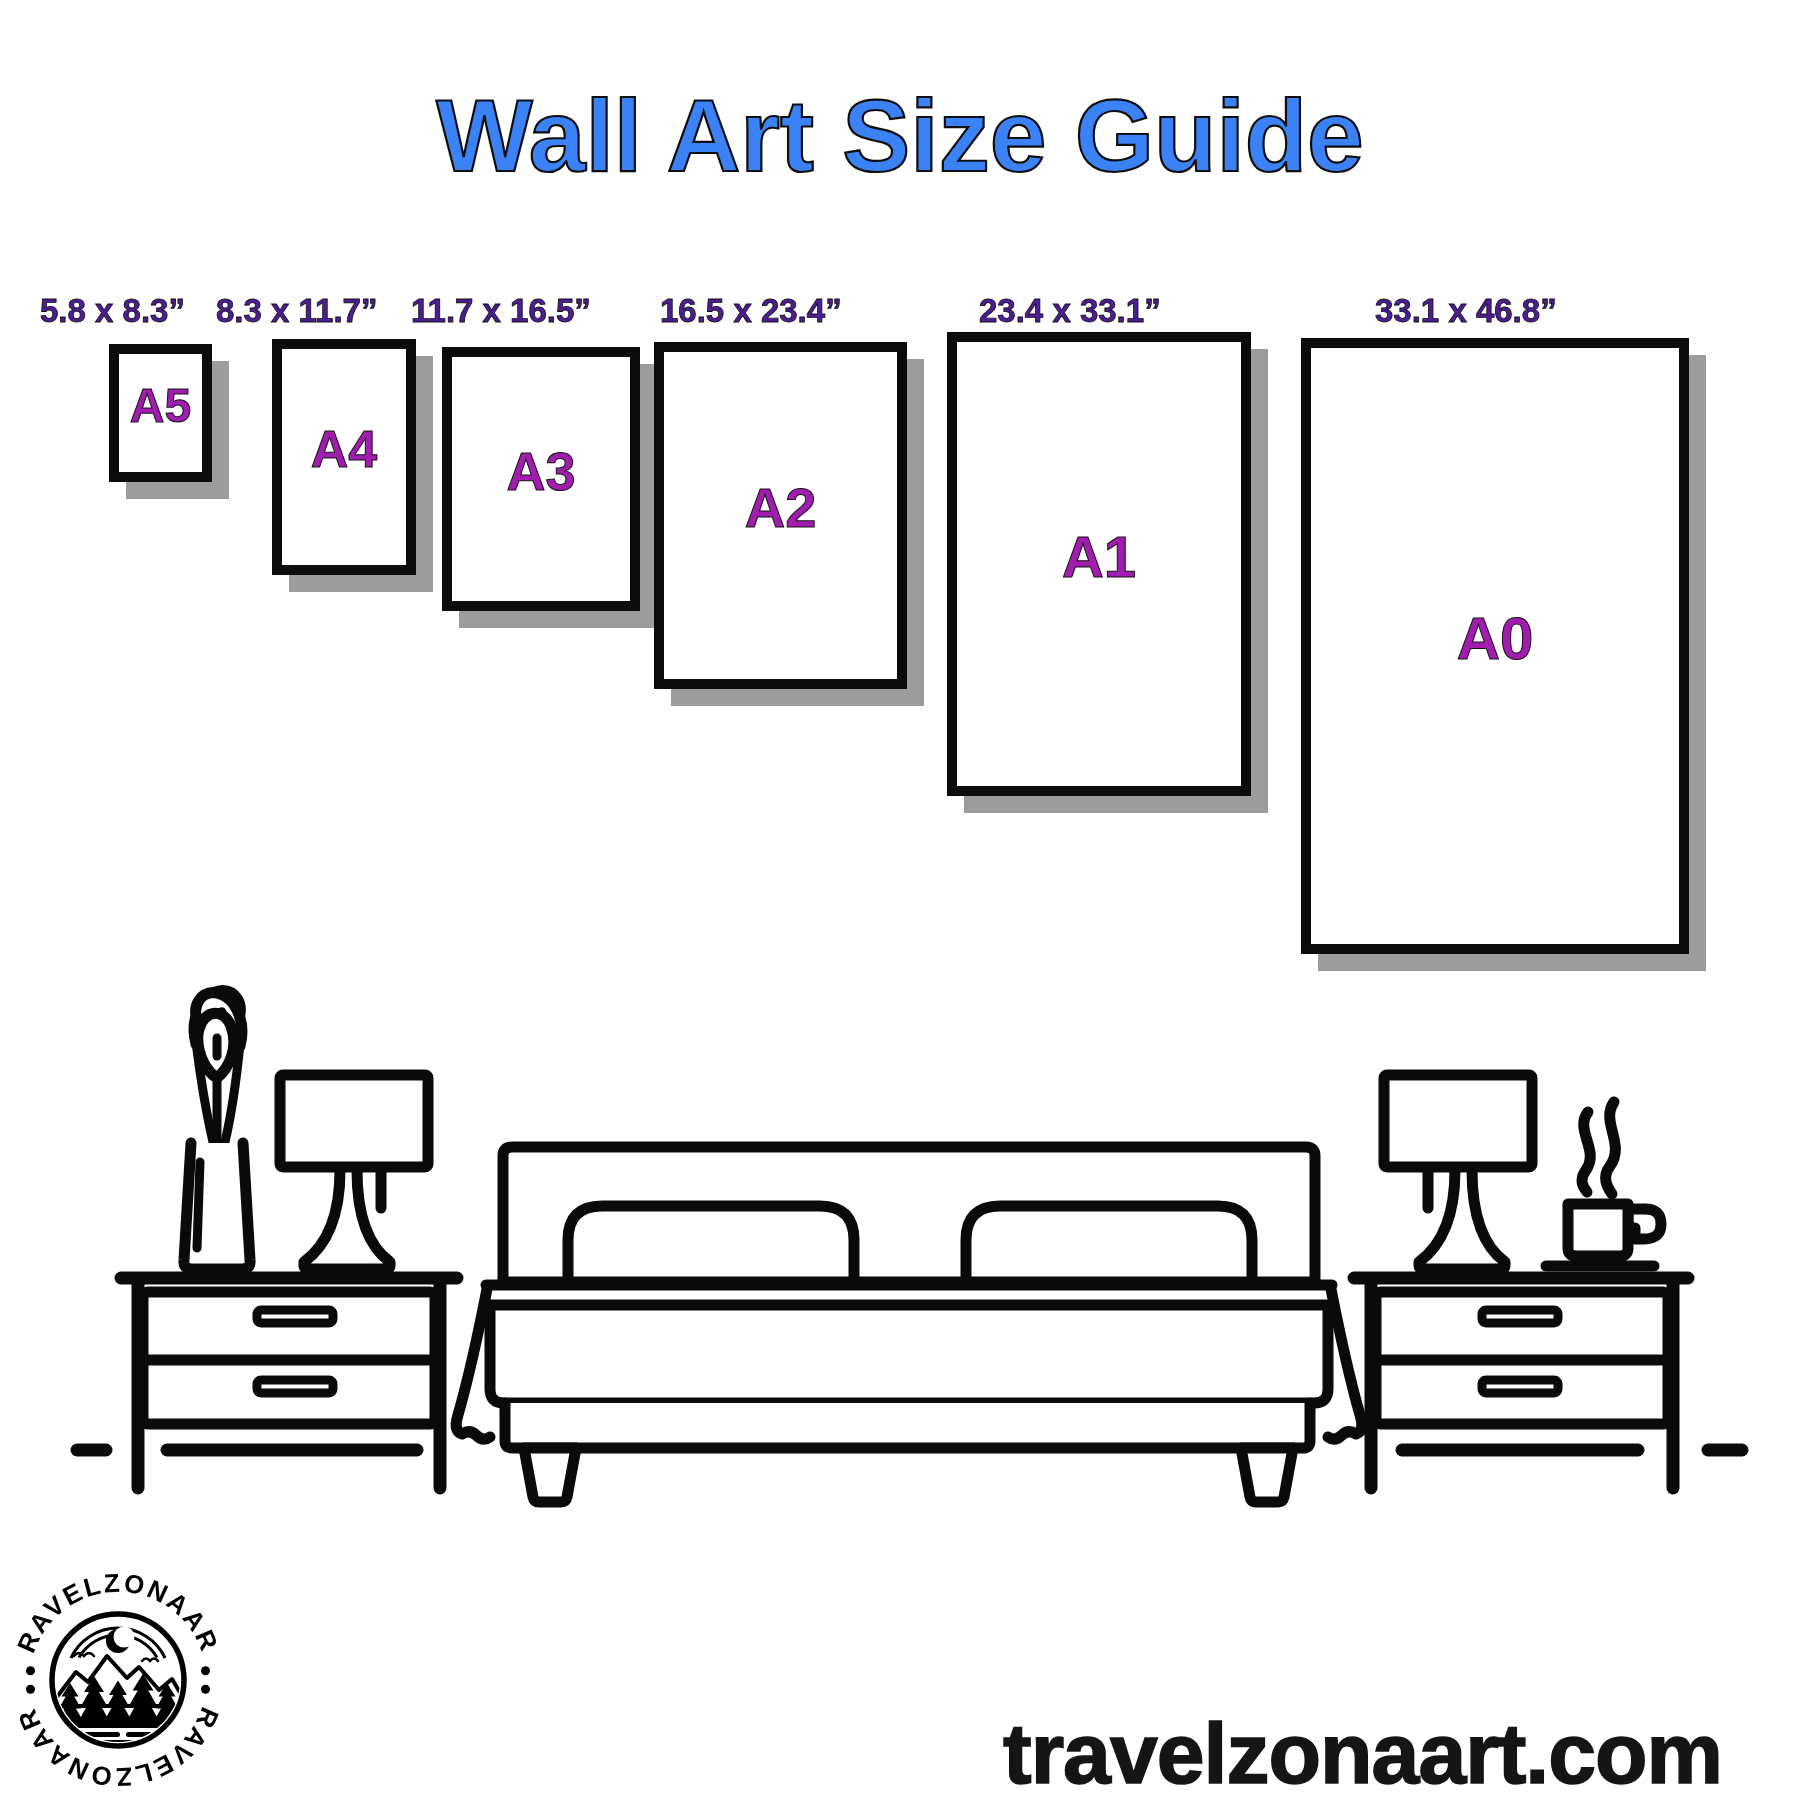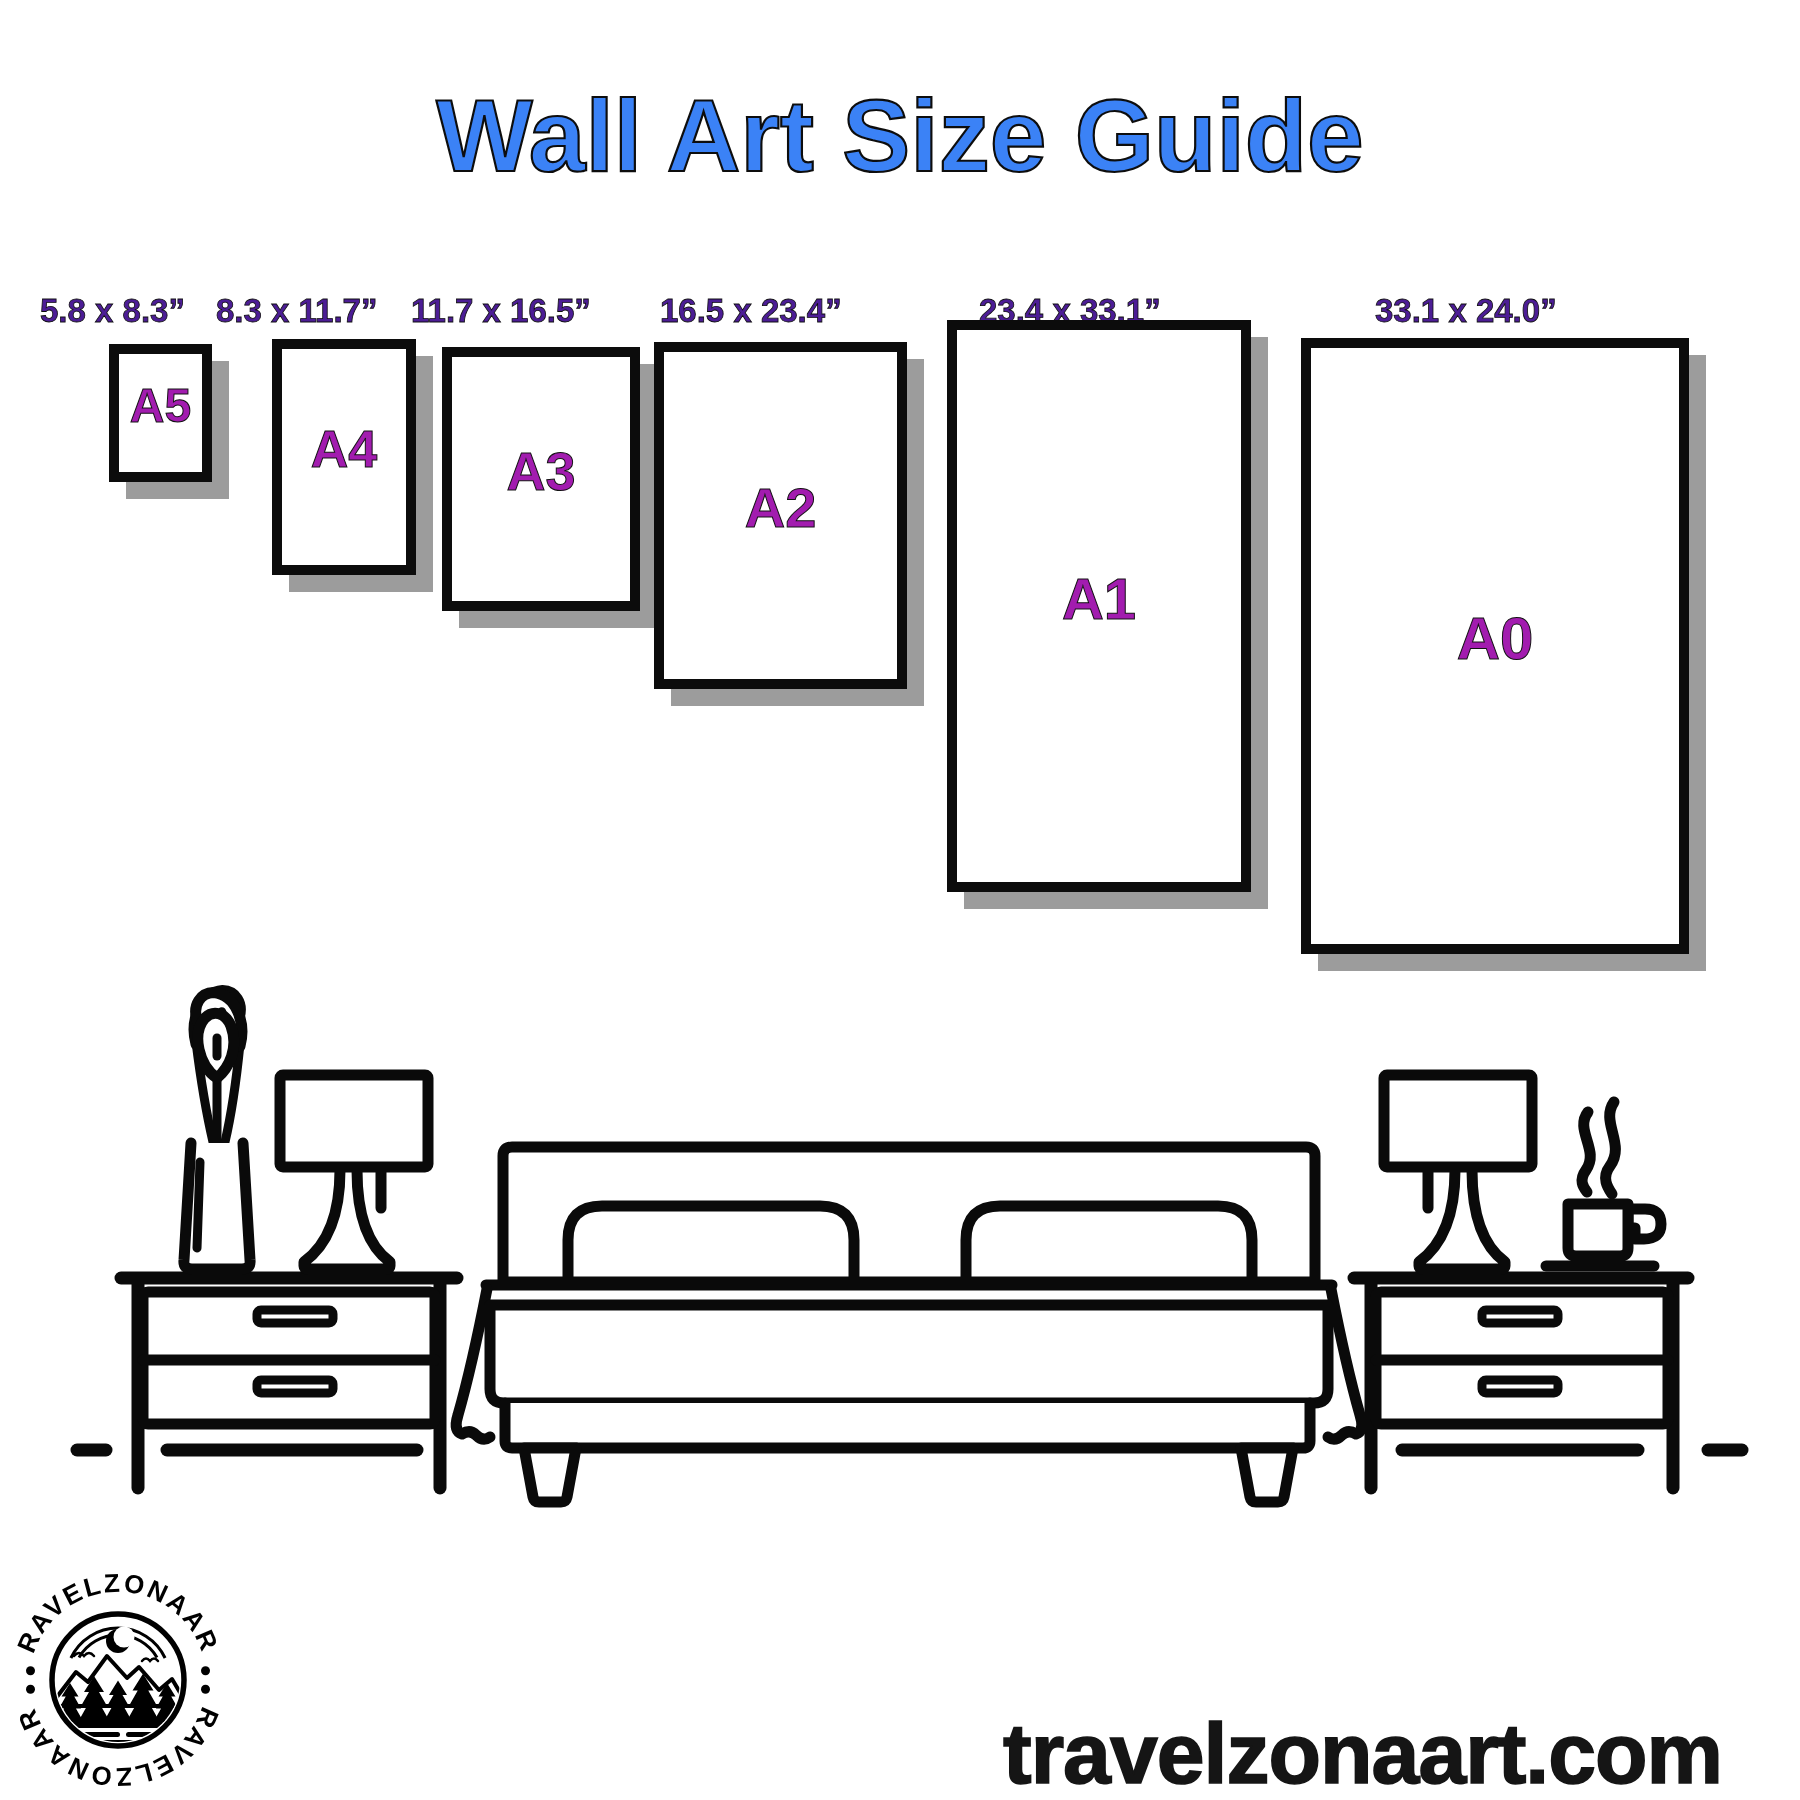--- a/index.html
+++ b/index.html
@@ -20,21 +20,21 @@
     display:flex;align-items:center;justify-content:center;
   }
   .frame .code{
     font-weight:bold;color:#a21caf;margin-top:-16px;
     -webkit-text-stroke:1px #111;
   }
   .f-a5{left:109px;top:344px;width:103px;height:138px}
   .f-a4{left:272px;top:339px;width:144px;height:236px}
   .f-a3{left:442px;top:347px;width:198px;height:264px}
   .f-a2{left:654px;top:342px;width:253px;height:347px}
-  .f-a1{left:947px;top:320px;width:304px;height:572px}
+  .f-a1{left:947px;top:332px;width:304px;height:464px}
   .f-a0{left:1301px;top:338px;width:388px;height:616px}
   .c-a5{font-size:48px}.c-a4{font-size:52px}.c-a3{font-size:54px}
   .c-a2{font-size:56px}.c-a1{font-size:58px}.c-a0{font-size:60px}
   .dim-label{
     position:absolute;top:292px;width:240px;
     font-size:33px;font-weight:bold;color:#4c1d95;white-space:nowrap;
     -webkit-text-stroke:0.8px #0d0d0d;
   }
   .l-a5{left:40px}.l-a4{left:216px}.l-a3{left:411px}
   .l-a2{left:660px}.l-a1{left:979px}.l-a0{left:1375px}
@@ -55,21 +55,21 @@
 </head>
 <body>
 
 <div class="page-title">Wall Art Size Guide</div>
 
 <div class="dim-label l-a5">5.8 x 8.3”</div>
 <div class="dim-label l-a4">8.3 x 11.7”</div>
 <div class="dim-label l-a3">11.7 x 16.5”</div>
 <div class="dim-label l-a2">16.5 x 23.4”</div>
 <div class="dim-label l-a1">23.4 x 33.1”</div>
-<div class="dim-label l-a0">33.1 x 24.0”</div>
+<div class="dim-label l-a0">33.1 x 46.8”</div>
 
 <div class="frame f-a5">
     <span class="code c-a5">A5</span>
   </div>
 <div class="frame f-a4">
     <span class="code c-a4">A4</span>
   </div>
 <div class="frame f-a3">
     <span class="code c-a3">A3</span>
   </div>

